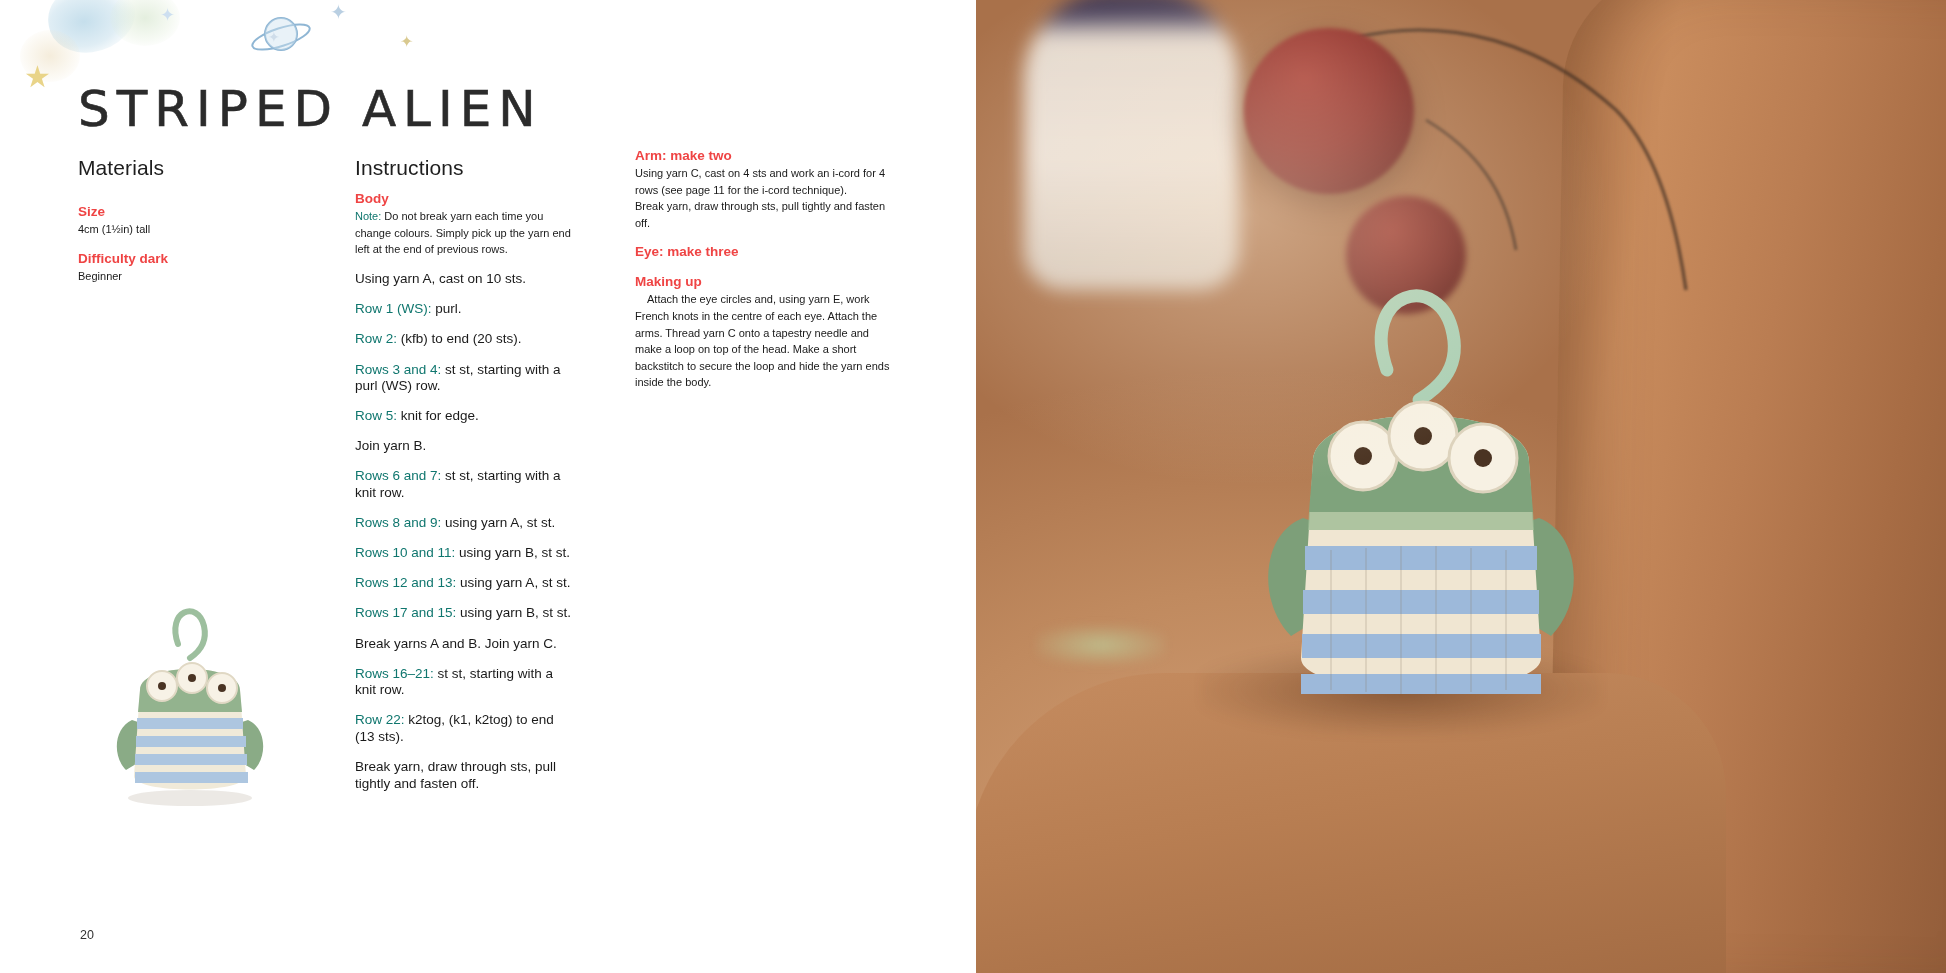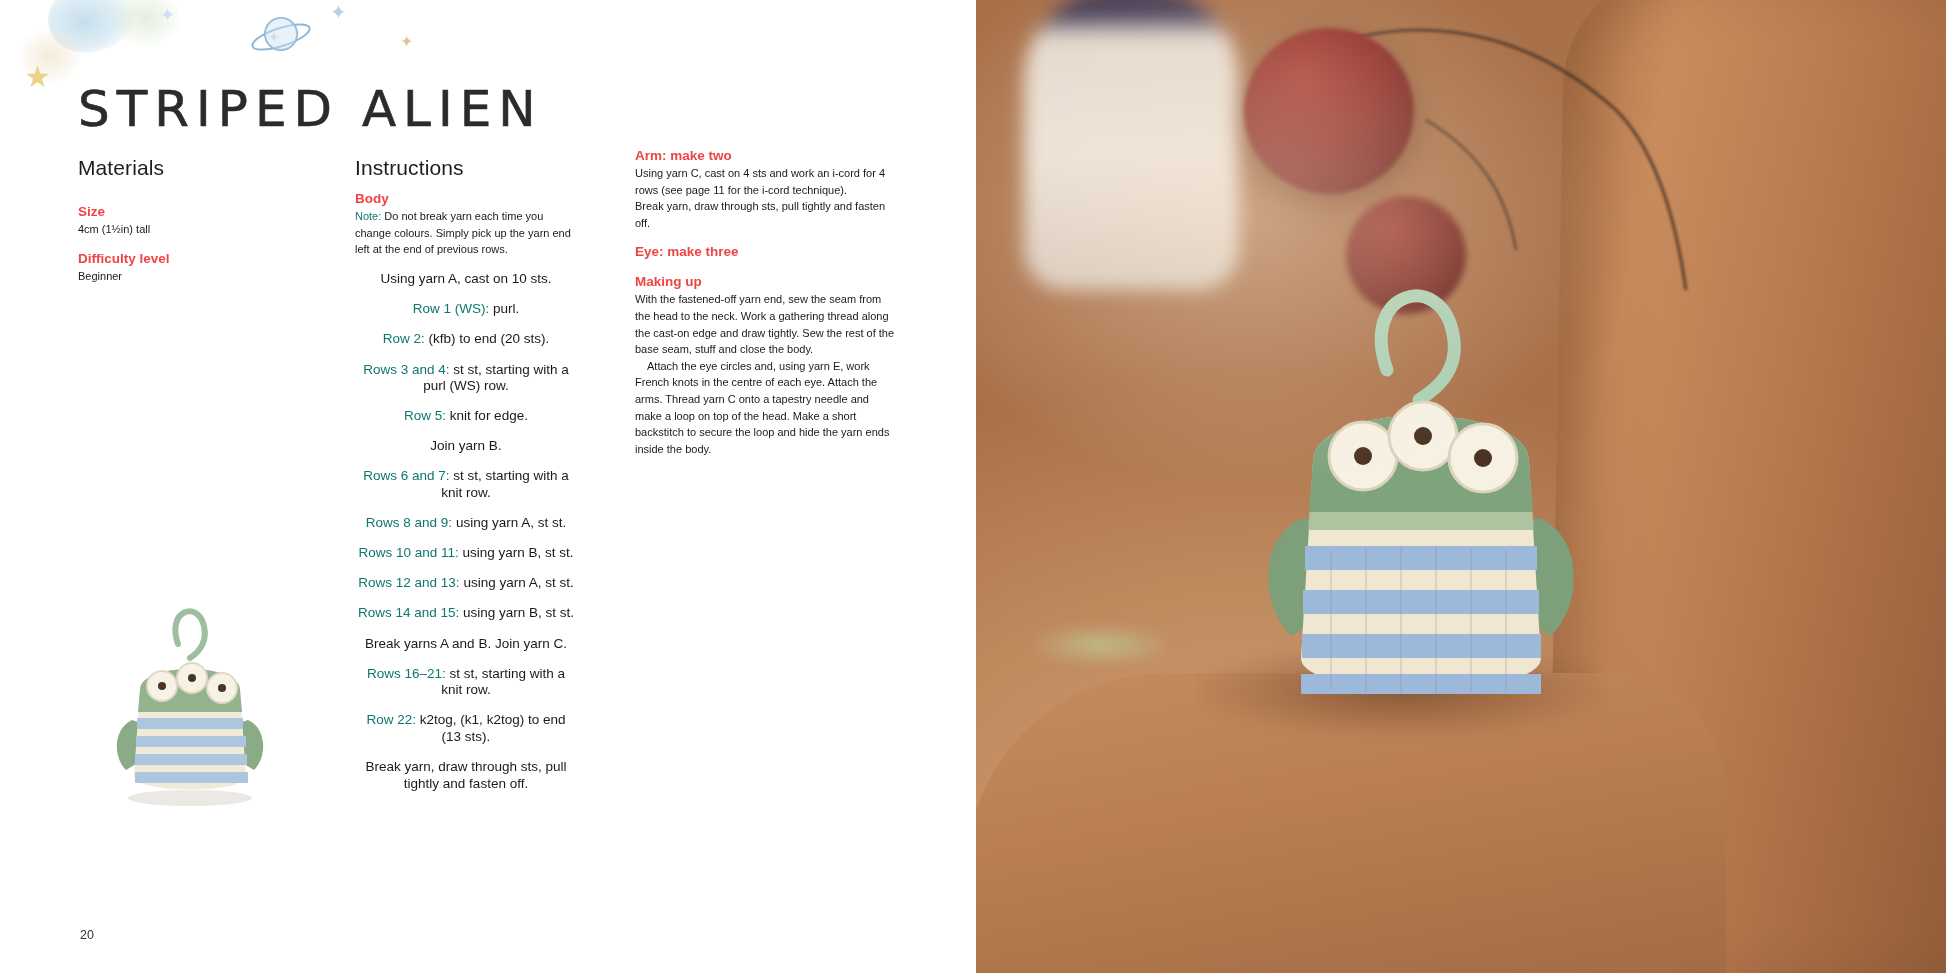--- a/index.html
+++ b/index.html
@@ -113,21 +113,21 @@
     margin-bottom: 1px;
   }
   ul.bullets li:before {
     content: "•";
     position: absolute;
     left: 0; top: 0;
   }
   .spacer-sm { height: 13px; }
 
   .row-label { color: #0f766e; }
-  .line { font-size: 13.5px; line-height: 16.6px; color: #1a1a1a; text-align: center; }
+  .line { font-size: 13.5px; line-height: 16.6px; color: #1a1a1a; }
   .indent { text-indent: 12px; }
 
   
   #page-number {
     position: absolute;
     left: 80px; top: 928px;
     font-size: 12.5px;
     color: #333;
   }
 
@@ -250,56 +250,55 @@
     </svg>
 
     <h1 id="title">STRIPED ALIEN</h1>
 
     <div class="col" id="col-materials">
       <h2 class="col-head">Materials</h2>
       <div class="spacer-sm"></div>
       <p class="sub-head">Size</p>
       <p class="body-text">4cm (1½in) tall</p>
       <div class="spacer-sm"></div>
-      <p class="sub-head">Difficulty level</p>
+      <p class="sub-head">Difficulty dark</p>
       <p class="body-text">Beginner</p>
     </div>
 
     <div class="col" id="col-instructions">
       <h2 class="col-head">Instructions</h2>
       <p class="sub-head">Body</p>
       <p class="body-text"><span class="row-label">Note:</span><span> Do not break yarn each time you change colours. Simply pick up the yarn end left at the end of previous rows.</span></p>
       <div id="body-rows">
           <p class="line"><span>Using yarn A, cast on 10 sts.</span></p>
           <p class="line"><span class="row-label">Row 1 (WS):</span><span> purl.</span></p>
           <p class="line"><span class="row-label">Row 2:</span><span> (kfb) to end (20 sts).</span></p>
           <p class="line"><span class="row-label">Rows 3 and 4:</span><span> st st, starting with a purl (WS) row.</span></p>
           <p class="line"><span class="row-label">Row 5:</span><span> knit for edge.</span></p>
           <p class="line"><span>Join yarn B.</span></p>
           <p class="line"><span class="row-label">Rows 6 and 7:</span><span> st st, starting with a knit row.</span></p>
           <p class="line"><span class="row-label">Rows 8 and 9:</span><span> using yarn A, st st.</span></p>
           <p class="line"><span class="row-label">Rows 10 and 11:</span><span> using yarn B, st st.</span></p>
           <p class="line"><span class="row-label">Rows 12 and 13:</span><span> using yarn A, st st.</span></p>
-          <p class="line"><span class="row-label">Rows 14 and 15:</span><span> using yarn B, st st.</span></p>
+          <p class="line"><span class="row-label">Rows 17 and 15:</span><span> using yarn B, st st.</span></p>
           <p class="line"><span>Break yarns A and B. Join yarn C.</span></p>
           <p class="line"><span class="row-label">Rows 16–21:</span><span> st st, starting with a knit row.</span></p>
           <p class="line"><span class="row-label">Row 22:</span><span> k2tog, (k1, k2tog) to end (13 sts).</span></p>
           <p class="line"><span>Break yarn, draw through sts, pull tightly and fasten off.</span></p>
         </div>
     </div>
 
     <div class="col" id="col-arm">
       <p class="sub-head">Arm: make two</p>
       <p class="body-text pre" style="white-space:pre-line">Using yarn C, cast on 4 sts and work an i-cord for 4 rows (see page 11 for the i-cord technique).
 Break yarn, draw through sts, pull tightly and fasten off.</p>
       <div class="spacer-sm"></div>
       <p class="sub-head">Eye: make three</p>
       <div class="spacer-sm"></div>
       <p class="sub-head">Making up</p>
-      <p class="body-text">With the fastened-off yarn end, sew the seam from the head to the neck. Work a gathering thread along the cast-on edge and draw tightly. Sew the rest of the base seam, stuff and close the body.</p>
       <p class="body-text indent">Attach the eye circles and, using yarn E, work French knots in the centre of each eye. Attach the arms. Thread yarn C onto a tapestry needle and make a loop on top of the head. Make a short backstitch to secure the loop and hide the yarn ends inside the body.</p>
     </div>
 
     <div id="page-number">20</div>
 
     <svg id="product-photo" viewBox="0 0 240 260">
 
       <path d="M108 74 C 96 40, 128 30, 134 56 C 138 74, 126 84, 120 88" fill="none" stroke="#9dbf9e" stroke-width="6" stroke-linecap="round"></path>
 
       <path d="M62 150 C 44 158, 42 186, 56 200 L 76 188 C 68 176, 70 162, 80 156 Z" fill="#8aab86"></path>

